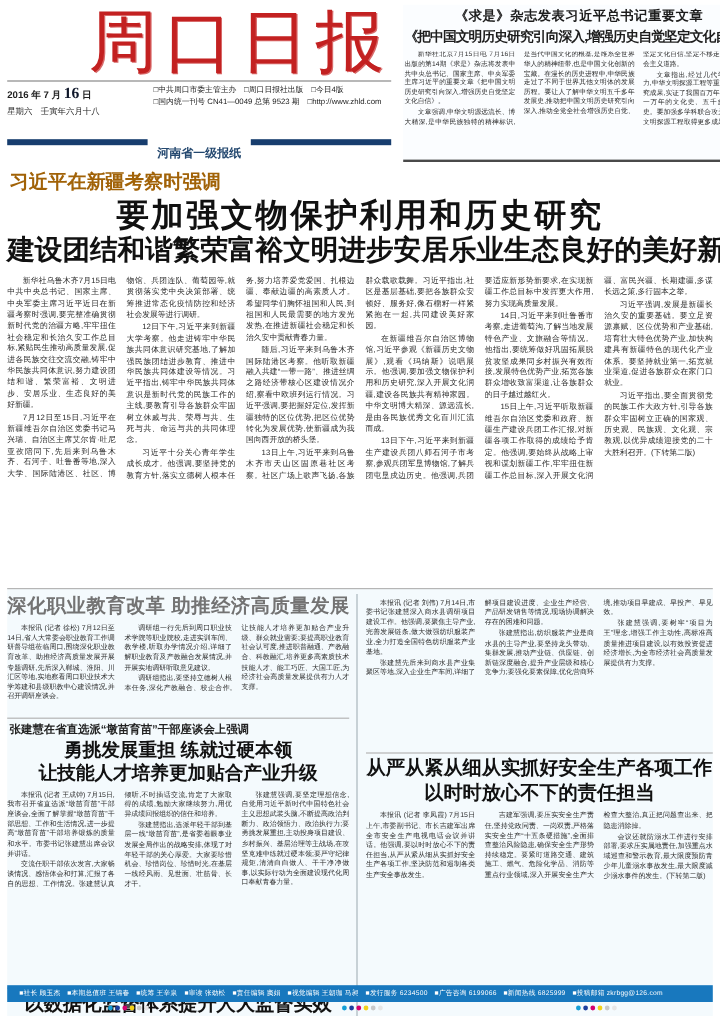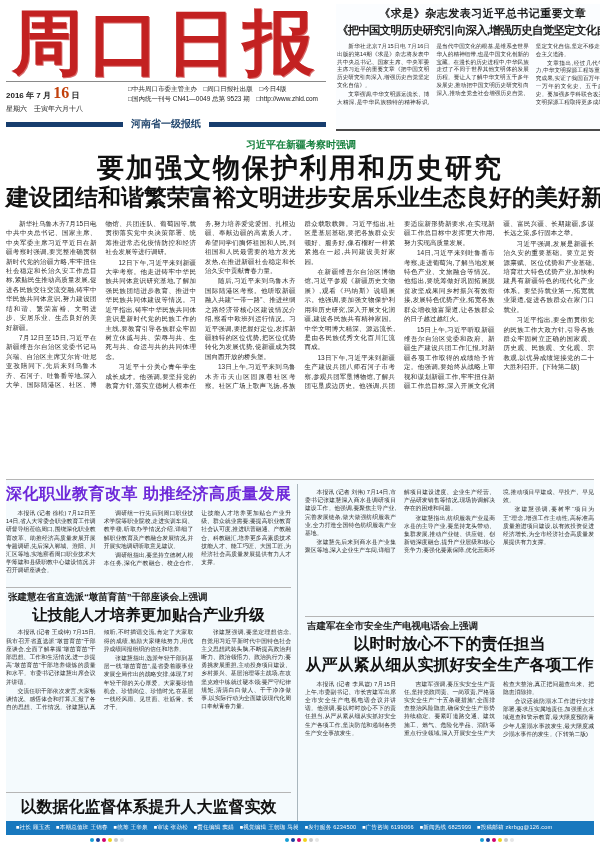--- a/index.html
+++ b/index.html
@@ -3,53 +3,53 @@
 <meta charset="utf-8">
 <style>
   * { margin:0; padding:0; box-sizing:border-box; }
   html,body { background:#ffffff; }
   body { width:600px; font-family:"Liberation Sans", sans-serif; color:#1d1d1d; }
   .page { position:relative; width:600px; height:847px; overflow:hidden; background:#fff; padding:4px 6px 0 6px; }
 
   
   .header { display:flex; align-items:stretch; }
   .masthead { width:320px; flex:0 0 320px; padding-top:2px; }
-  .mast-title { font-family:"DejaVu Serif", serif; font-weight:bold; color:#c32121; font-size:71px; line-height:1.02; text-align:center; letter-spacing:6px; text-shadow:1px 1px 0 #d86a6a; }
+  .mast-title { font-family:"DejaVu Serif", serif; font-weight:normal; color:#c32121; font-size:57px; line-height:1.02; text-align:right; letter-spacing:6px; text-shadow:1px 1px 0 #d86a6a; }
   .mast-latin { font-family:"Liberation Serif", serif; font-weight:bold; font-size:11px; letter-spacing:6px; text-align:center; color:#3a3a3a; margin-top:-1px; }
   .date-block { border-top:1px solid #8a8a8a; margin-top:3px; padding-top:2px; display:flex; }
   .date-left { width:118px; flex:0 0 118px; }
   .date-l1 { font-size:8px; font-weight:bold; color:#222; white-space:nowrap; }
-  .date-l1 .big-day { color:#c2410c; font-size:16px; font-weight:bold; font-family:"Liberation Serif", serif; }
+  .date-l1 .big-day { color:#0f172a; font-size:13px; font-weight:bold; font-family:"Liberation Serif", serif; }
   .date-l2 { font-size:7px; margin-top:2px; color:#222; white-space:nowrap; }
   .date-right { flex:1; padding-left:4px; }
   .date-r-row { font-size:6.5px; color:#222; display:flex; justify-content:space-between; white-space:nowrap; margin-top:1px; }
   .grade-row { display:flex; align-items:center; margin-top:3px; }
   .grade-bar { height:5px; background:#173d6e; flex:1; }
-  .grade-text { font-size:10px; font-weight:bold; color:#24486f; padding:0 8px; white-space:nowrap; }
+  .grade-text { font-size:10px; font-weight:bold; color:#24486f; padding:0 8px; white-space:nowrap;margin-top:20px; }
 
   
   .qiushi { flex:1; margin-left:10px; border-bottom:2px solid #4a4a4a; padding:2px 1px 4px 1px; background:#fbfdff; }
   .q-kicker { font-size:11px; font-weight:bold; text-align:center; letter-spacing:0.5px; white-space:nowrap; }
   .q-headline { font-size:11.5px; font-weight:bold; text-align:center; letter-spacing:-0.8px; margin-top:2px; white-space:nowrap; }
   .q-body { margin-top:5px; column-count:3; column-gap:7px; font-size:5.6px; line-height:7.8px; text-align:justify; height:64px; overflow:hidden; color:#2a2a2a; }
 
   .para { text-indent:2em; margin:0 0 1px 0; }
 
   
-  .lead-kicker { margin:7px 0 1px 2px; font-family:"Liberation Serif", serif; font-weight:bold; font-size:10px; color:#15803d;text-align:center; }
+  .lead-kicker { margin:7px 0 1px 2px; font-family:"Liberation Serif", serif; font-weight:bold; font-size:16px; color:#a16207; }
   .lead-h1 { text-align:center; font-weight:900; font-size:27px; letter-spacing:2px; line-height:1.15; color:#111; }
   .lead-h2 { text-align:center; font-weight:900; font-size:23px; letter-spacing:0px; line-height:1.2; color:#111; white-space:nowrap; }
   .lead-body { margin-top:7px; column-count:6; column-gap:9px; font-size:6.5px; line-height:9.4px; text-align:justify; height:255px; overflow:hidden; color:#2a2a2a; }
 
   
   .lower { display:flex; margin-top:5px; border-top:1px solid #b5b5b5; padding-top:4px; background:#f4fafd; }
   .lower-left { width:292px; flex:0 0 292px; padding-right:6px; border-right:1px solid #a9b6bd; }
   .lower-right { flex:1; padding-left:7px; }
 
-  .sec-h-sans { text-align:right; font-weight:900; font-size:16px; color:#6d28d9; letter-spacing:0.5px; white-space:nowrap; }
+  .sec-h-sans { text-align:right; font-weight:900; font-size:16px; color:#737373; letter-spacing:0.5px; white-space:nowrap; }
   .sec-kicker { font-size:9.5px; font-weight:bold; color:#222; margin:2px 0 1px 2px; white-space:nowrap; }
   .sec-kicker-serif { font-family:"Liberation Serif", serif; }
   .sec-h2-sans { text-align:center; font-weight:900; font-size:15.5px; color:#111; line-height:1.25; white-space:nowrap; }
   .sec-h-serif { text-align:center; font-family:"Liberation Serif", serif; font-weight:900; font-size:16px; color:#111; line-height:1.3; white-space:nowrap; }
   .sec-body { margin-top:4px; column-count:3; column-gap:8px; font-size:5.8px; line-height:8.2px; text-align:justify; overflow:hidden; color:#2a2a2a; }
   .edu-body { height:74px; }
   .dun-body { height:160px; }
   .shui-body { height:124px; }
   .safe-body { height:108px; }
   .hdiv { border-top:1px solid #b5b5b5; margin:4px 0 3px 0; }
@@ -132,20 +132,21 @@
         <div class="sec-h-sans">深化职业教育改革 助推经济高质量发展</div>
         <div class="sec-body edu-body">
             <p class="para">本报讯 (记者 徐松) 7月12日至14日,省人大常委会职业教育工作调研督导组莅临周口,围绕深化职业教育改革、助推经济高质量发展开展专题调研,先后深入郸城、淮阳、川汇区等地,实地察看周口职业技术大学筹建和县级职教中心建设情况,并召开调研座谈会。</p>
             <p class="para">调研组一行先后到周口职业技术学院等职业院校,走进实训车间、教学楼,听取办学情况介绍,详细了解职业教育及产教融合发展情况,并开展实地调研听取意见建议。</p>
             <p class="para">调研组指出,要坚持立德树人根本任务,深化产教融合、校企合作,让技能人才培养更加贴合产业升级、群众就业需要;要提高职业教育社会认可度,推进职普融通、产教融合、科教融汇,培养更多高素质技术技能人才、能工巧匠、大国工匠,为经济社会高质量发展提供有力人才支撑。</p>
           </div>
       </div>
       <div class="hdiv"></div>
       <div>
         <div class="sec-kicker">张建慧在省直选派“墩苗育苗”干部座谈会上强调</div>
+        <div class="sec-h2-sans">勇挑发展重担 练就过硬本领</div>
         <div class="sec-h2-sans">让技能人才培养更加贴合产业升级</div>
         <div class="sec-body dun-body">
             <p class="para">本报讯 (记者 王成钟) 7月15日,我市召开省直选派“墩苗育苗”干部座谈会,全面了解掌握“墩苗育苗”干部思想、工作和生活情况,进一步提高“墩苗育苗”干部培养锻炼的质量和水平。市委书记张建慧出席会议并讲话。</p>
             <p class="para">交流任职干部依次发言,大家畅谈情况、感悟体会和打算,汇报了各自的思想、工作情况。张建慧认真倾听,不时插话交流,肯定了大家取得的成绩,勉励大家继续努力,用优异成绩回报组织的信任和培养。</p>
             <p class="para">张建慧指出,选派年轻干部到基层一线“墩苗育苗”,是省委着眼事业发展全局作出的战略安排,体现了对年轻干部的关心厚爱。大家要珍惜机会、珍惜岗位、珍惜时光,在基层一线经风雨、见世面、壮筋骨、长才干。</p>
             <p class="para">张建慧强调,要坚定理想信念,自觉用习近平新时代中国特色社会主义思想武装头脑,不断提高政治判断力、政治领悟力、政治执行力;要勇挑发展重担,主动投身项目建设、乡村振兴、基层治理等主战场,在攻坚克难中练就过硬本领;要严守纪律规矩,清清白白做人、干干净净做事,以实际行动为全面建设现代化周口奉献青春力量。</p>
           </div>
       </div>
       <div class="renda">
         <div class="sec-h-serif">以数据化监督体系提升人大监督实效</div>
@@ -165,23 +166,22 @@
       <div>
         <div class="sec-body shui-body">
             <p class="para">本报讯 (记者 刘伟) 7月14日,市委书记张建慧深入商水县调研项目建设工作。他强调,要聚焦主导产业,完善发展链条,做大做强纺织服装产业,全力打造全国特色纺织服装产业基地。</p>
             <p class="para">张建慧先后来到商水县产业集聚区等地,深入企业生产车间,详细了解项目建设进度、企业生产经营、产品研发销售等情况,现场协调解决存在的困难和问题。</p>
             <p class="para">张建慧指出,纺织服装产业是商水县的主导产业,要坚持龙头带动、集群发展,推动产业链、供应链、创新链深度融合,提升产业层级和核心竞争力;要强化要素保障,优化营商环境,推动项目早建成、早投产、早见效。</p>
             <p class="para">张建慧强调,要树牢“项目为王”理念,增强工作主动性,高标准高质量推进项目建设,以有效投资促进经济增长,为全市经济社会高质量发展提供有力支撑。</p>
           </div>
       </div>
       <div class="hdiv"></div>
       <div>
-        <div class="sec-kicker sec-kicker-serif">吉建军在全市安全生产电视电话会上强调</div>
+        <div class="sec-h-serif">从严从紧从细从实抓好安全生产各项工作</div>
         <div class="sec-h-serif">以时时放心不下的责任担当</div>
-        <div class="sec-h-serif">从严从紧从细从实抓好安全生产各项工作</div>
         <div class="sec-body safe-body">
             <p class="para">本报讯 (记者 李凤霞) 7月15日上午,市委副书记、市长吉建军出席全市安全生产电视电话会议并讲话。他强调,要以时时放心不下的责任担当,从严从紧从细从实抓好安全生产各项工作,坚决防范和遏制各类生产安全事故发生。</p>
             <p class="para">吉建军强调,要压实安全生产责任,坚持党政同责、一岗双责,严格落实安全生产“十五条硬措施”,全面排查整治风险隐患,确保安全生产形势持续稳定。要紧盯道路交通、建筑施工、燃气、危险化学品、消防等重点行业领域,深入开展安全生产大检查大整治,真正把问题查出来、把隐患消除掉。</p>
             <p class="para">会议还就防溺水工作进行安排部署,要求压实属地责任,加强重点水域巡查和警示教育,最大限度预防青少年儿童溺水事故发生,最大限度减少溺水事件的发生。(下转第二版)</p>
           </div>
       </div>
     </div>
   </div>
 
   <div class="footer-bar">

